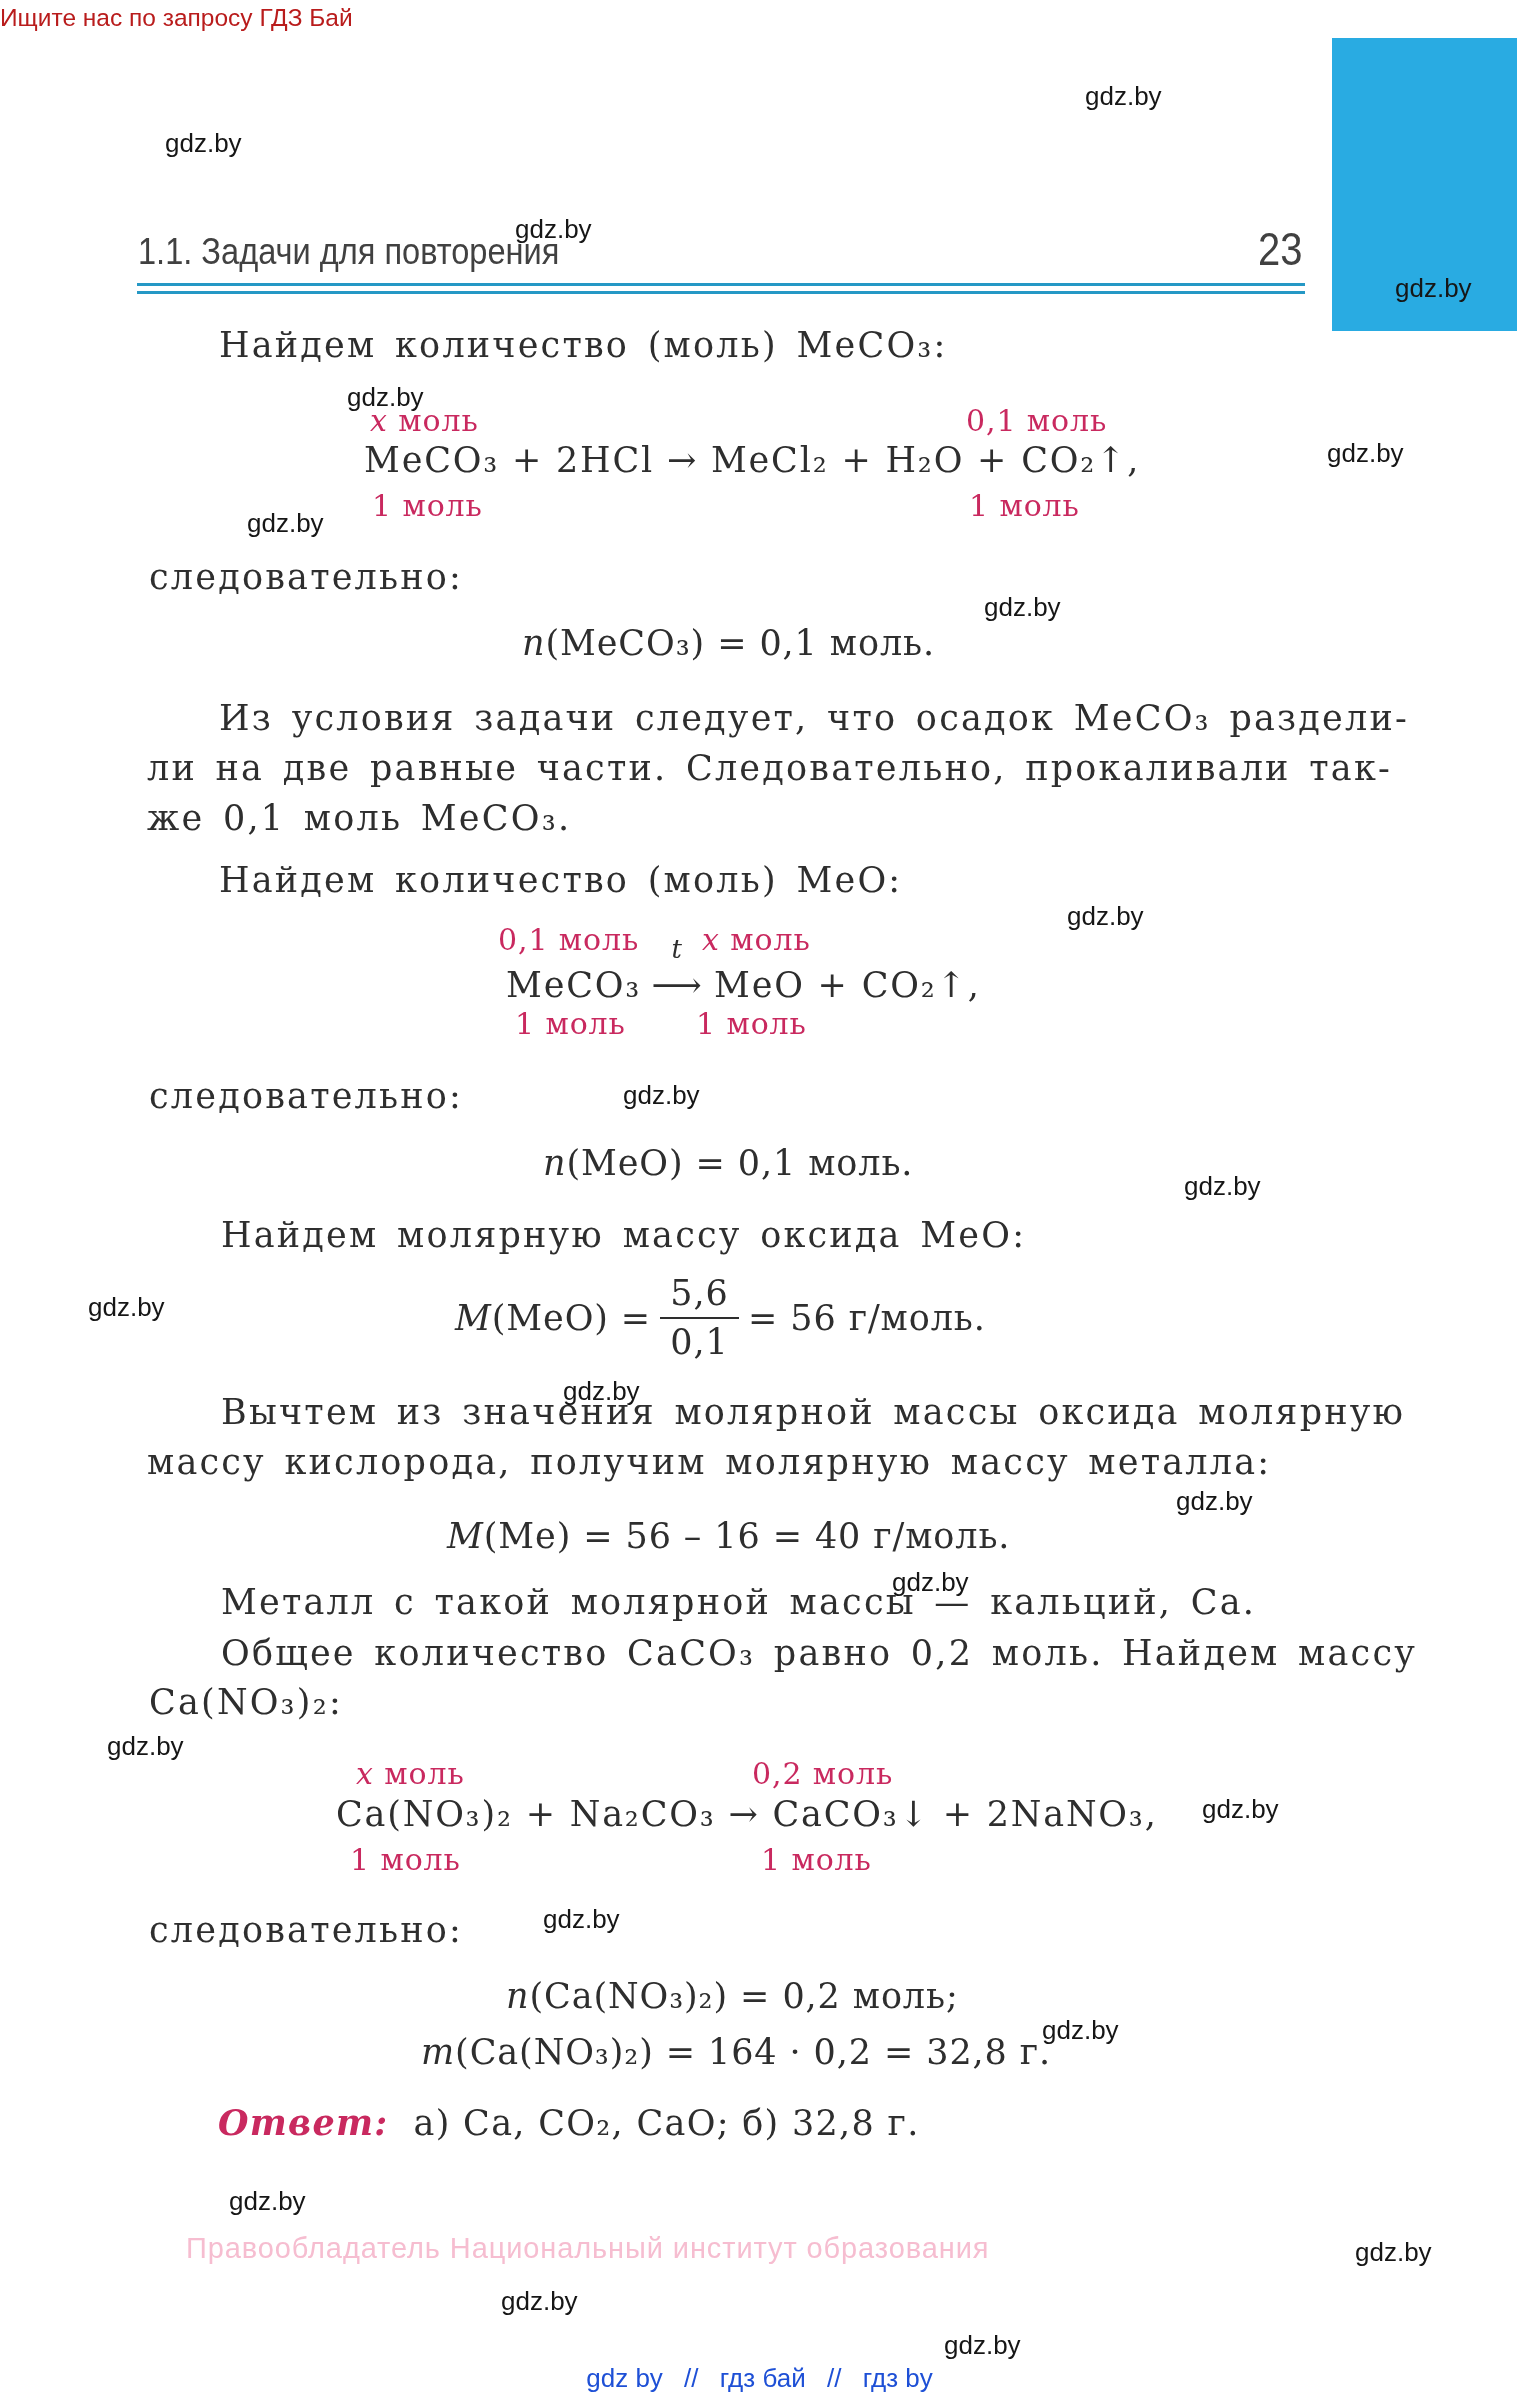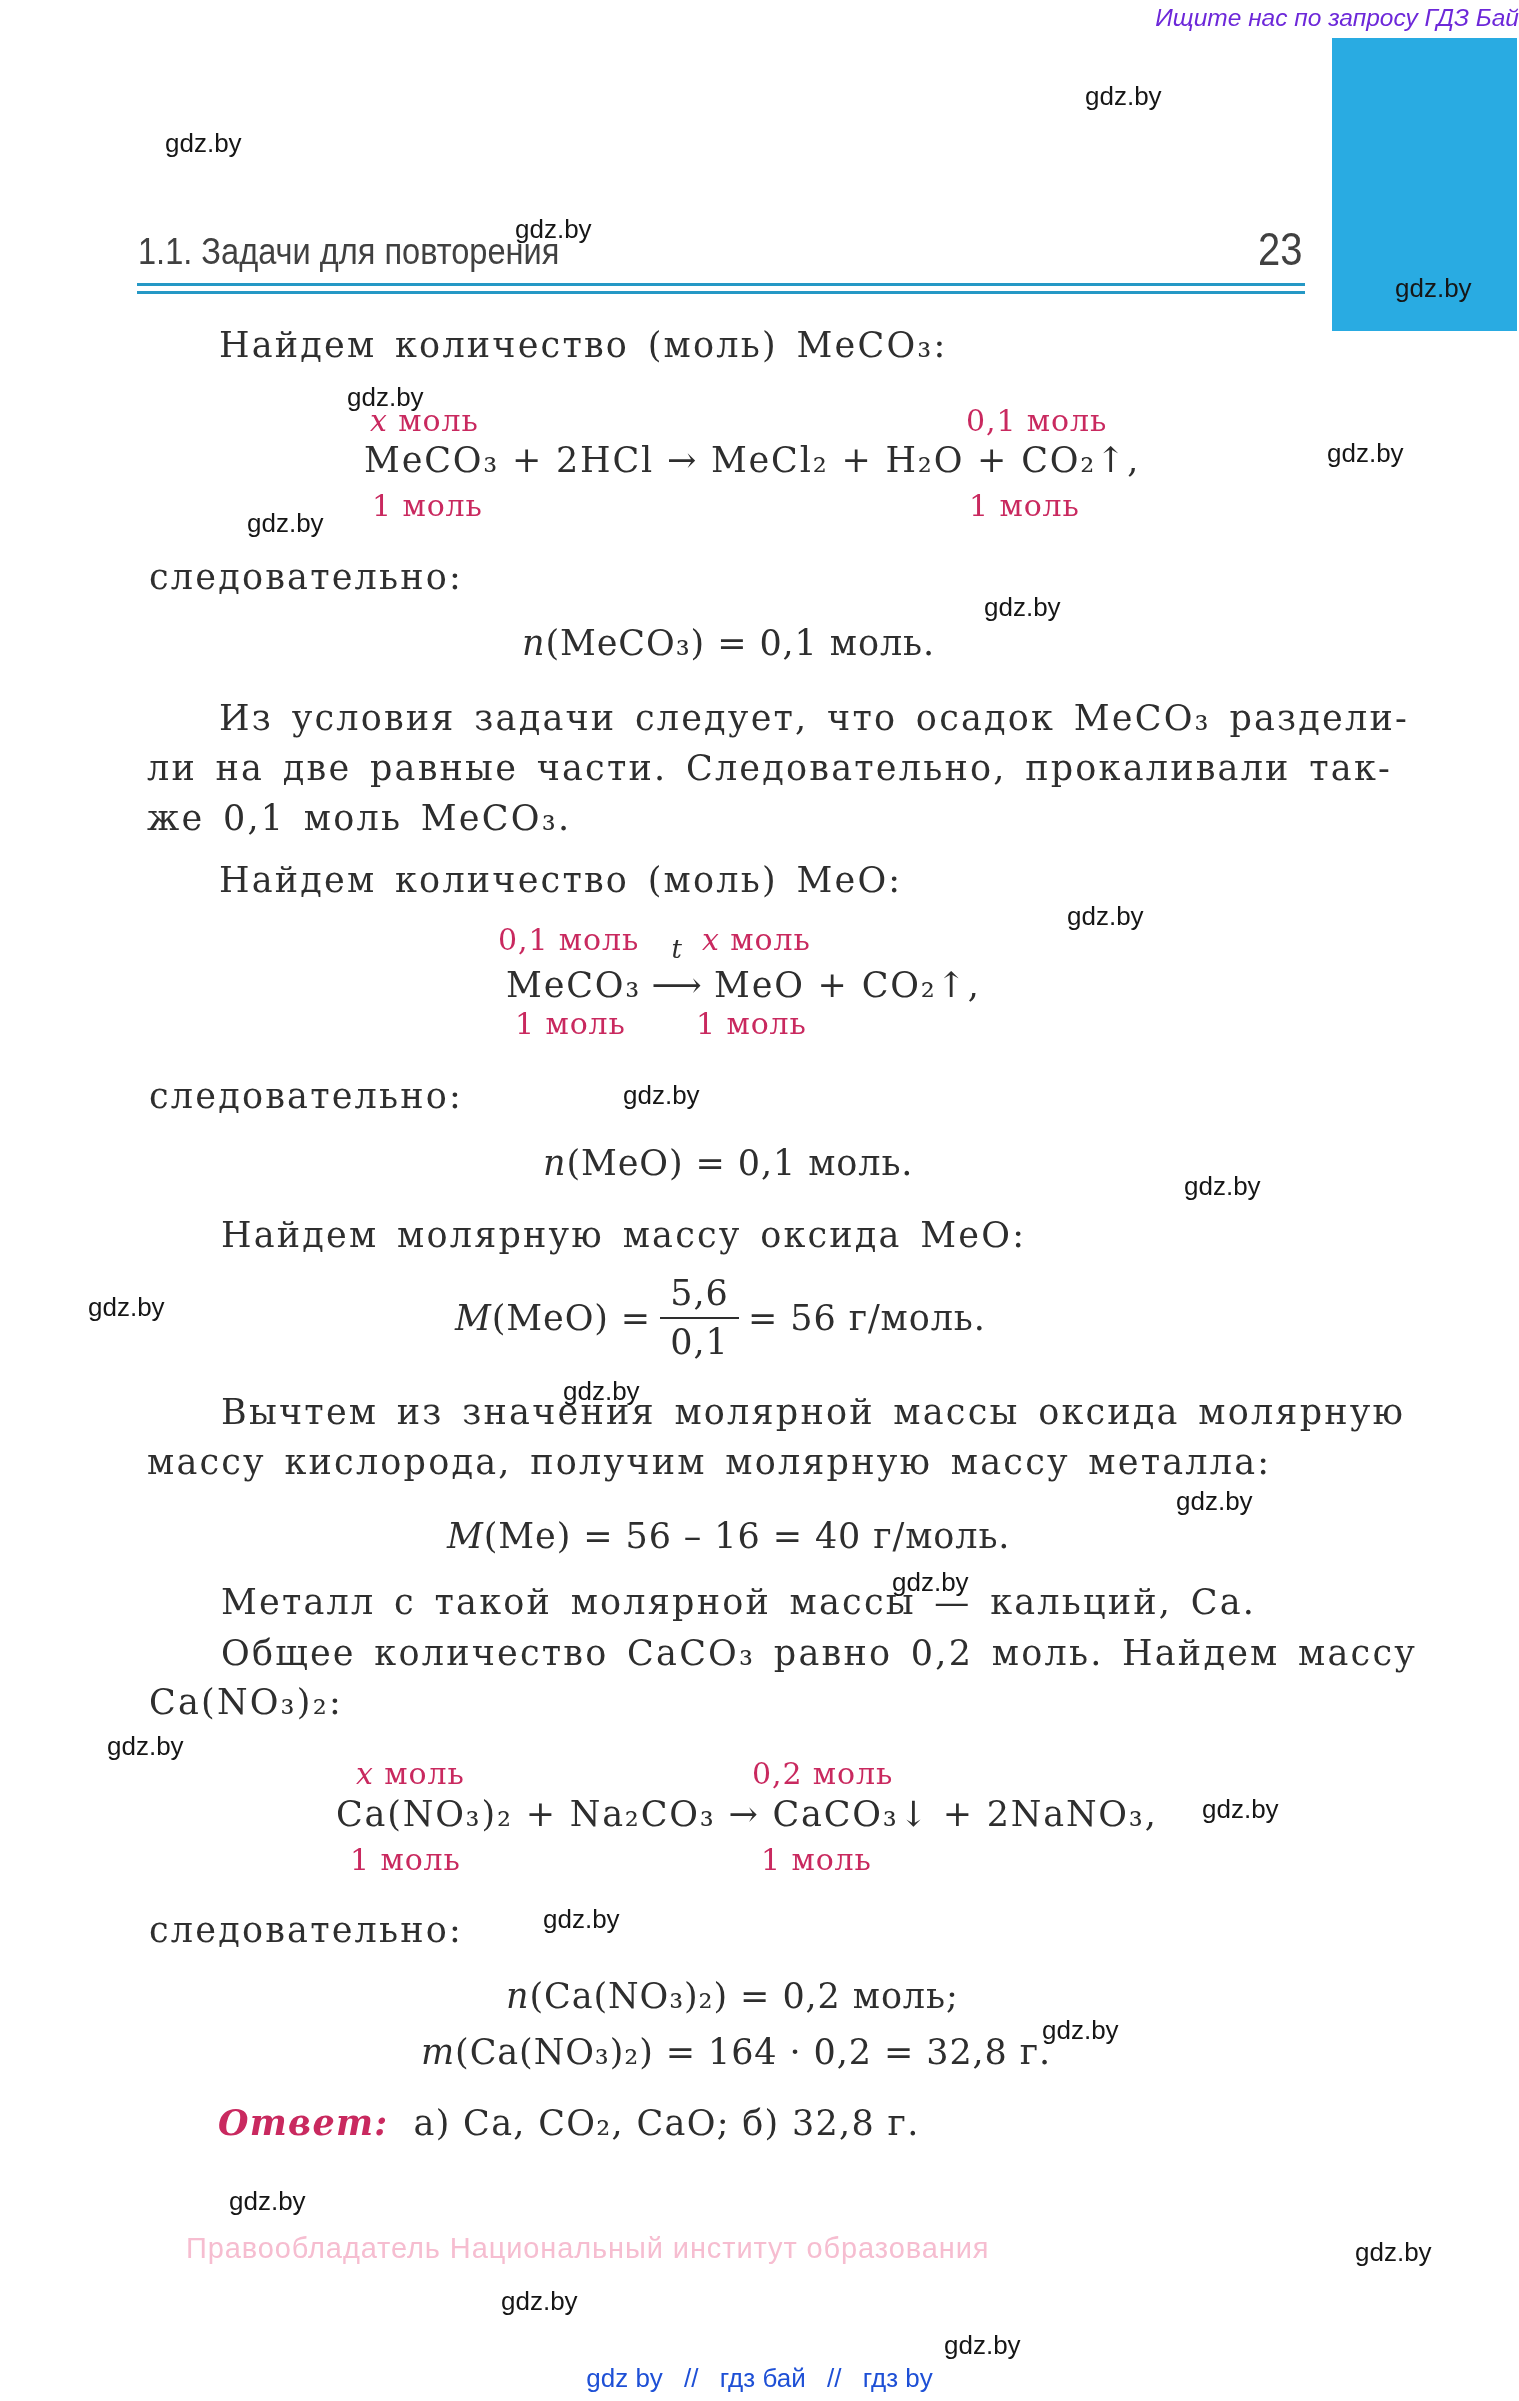--- a/index.html
+++ b/index.html
@@ -1,21 +1,21 @@
 <!DOCTYPE html>
 <html style="font-size:14px"><head>
 <meta charset="utf-8">
 <style>
   html,body{margin:0;padding:0;background:#ffffff;}
   .page{position:relative;width:1519px;height:2401px;background:#ffffff;overflow:hidden;
         font-family:"DejaVu Serif","DejaVu Sans",serif;color:#2e2e2e;}
   .abs{position:absolute;white-space:nowrap;}
   
-  .banner{left:0;top:3.5px;width:100%;text-align:right;font-family:"Liberation Sans","DejaVu Sans",sans-serif;
-          font-size:24.5px;color:#6d28d9;z-index:2;font-style:italic;}
+  .banner{left:0;top:3.5px;width:100%;text-align:left;font-family:"Liberation Sans","DejaVu Sans",sans-serif;
+          font-size:24.5px;color:#b91c1c;z-index:2;}
   
   .wm{position:absolute;font-family:"Liberation Sans","DejaVu Sans",sans-serif;font-size:26px;
       color:#161616;z-index:3;white-space:nowrap;}
   
   .title{left:138px;top:231px;font-family:"Liberation Sans","DejaVu Sans",sans-serif;font-size:37px;
          color:#414141;transform:scaleX(0.88);transform-origin:left top;z-index:2;}
   .pagenum{left:1258px;top:221px;font-family:"Liberation Sans","DejaVu Sans",sans-serif;font-size:47px;
            color:#414141;transform:scaleX(0.85);transform-origin:left top;z-index:2;}
   .rule{position:absolute;left:137px;width:1168px;height:2.6px;background:#2598c5;z-index:1;}
   .bluebox{position:absolute;left:1332px;top:38px;width:185px;height:293px;background:#29abe2;z-index:1;}

